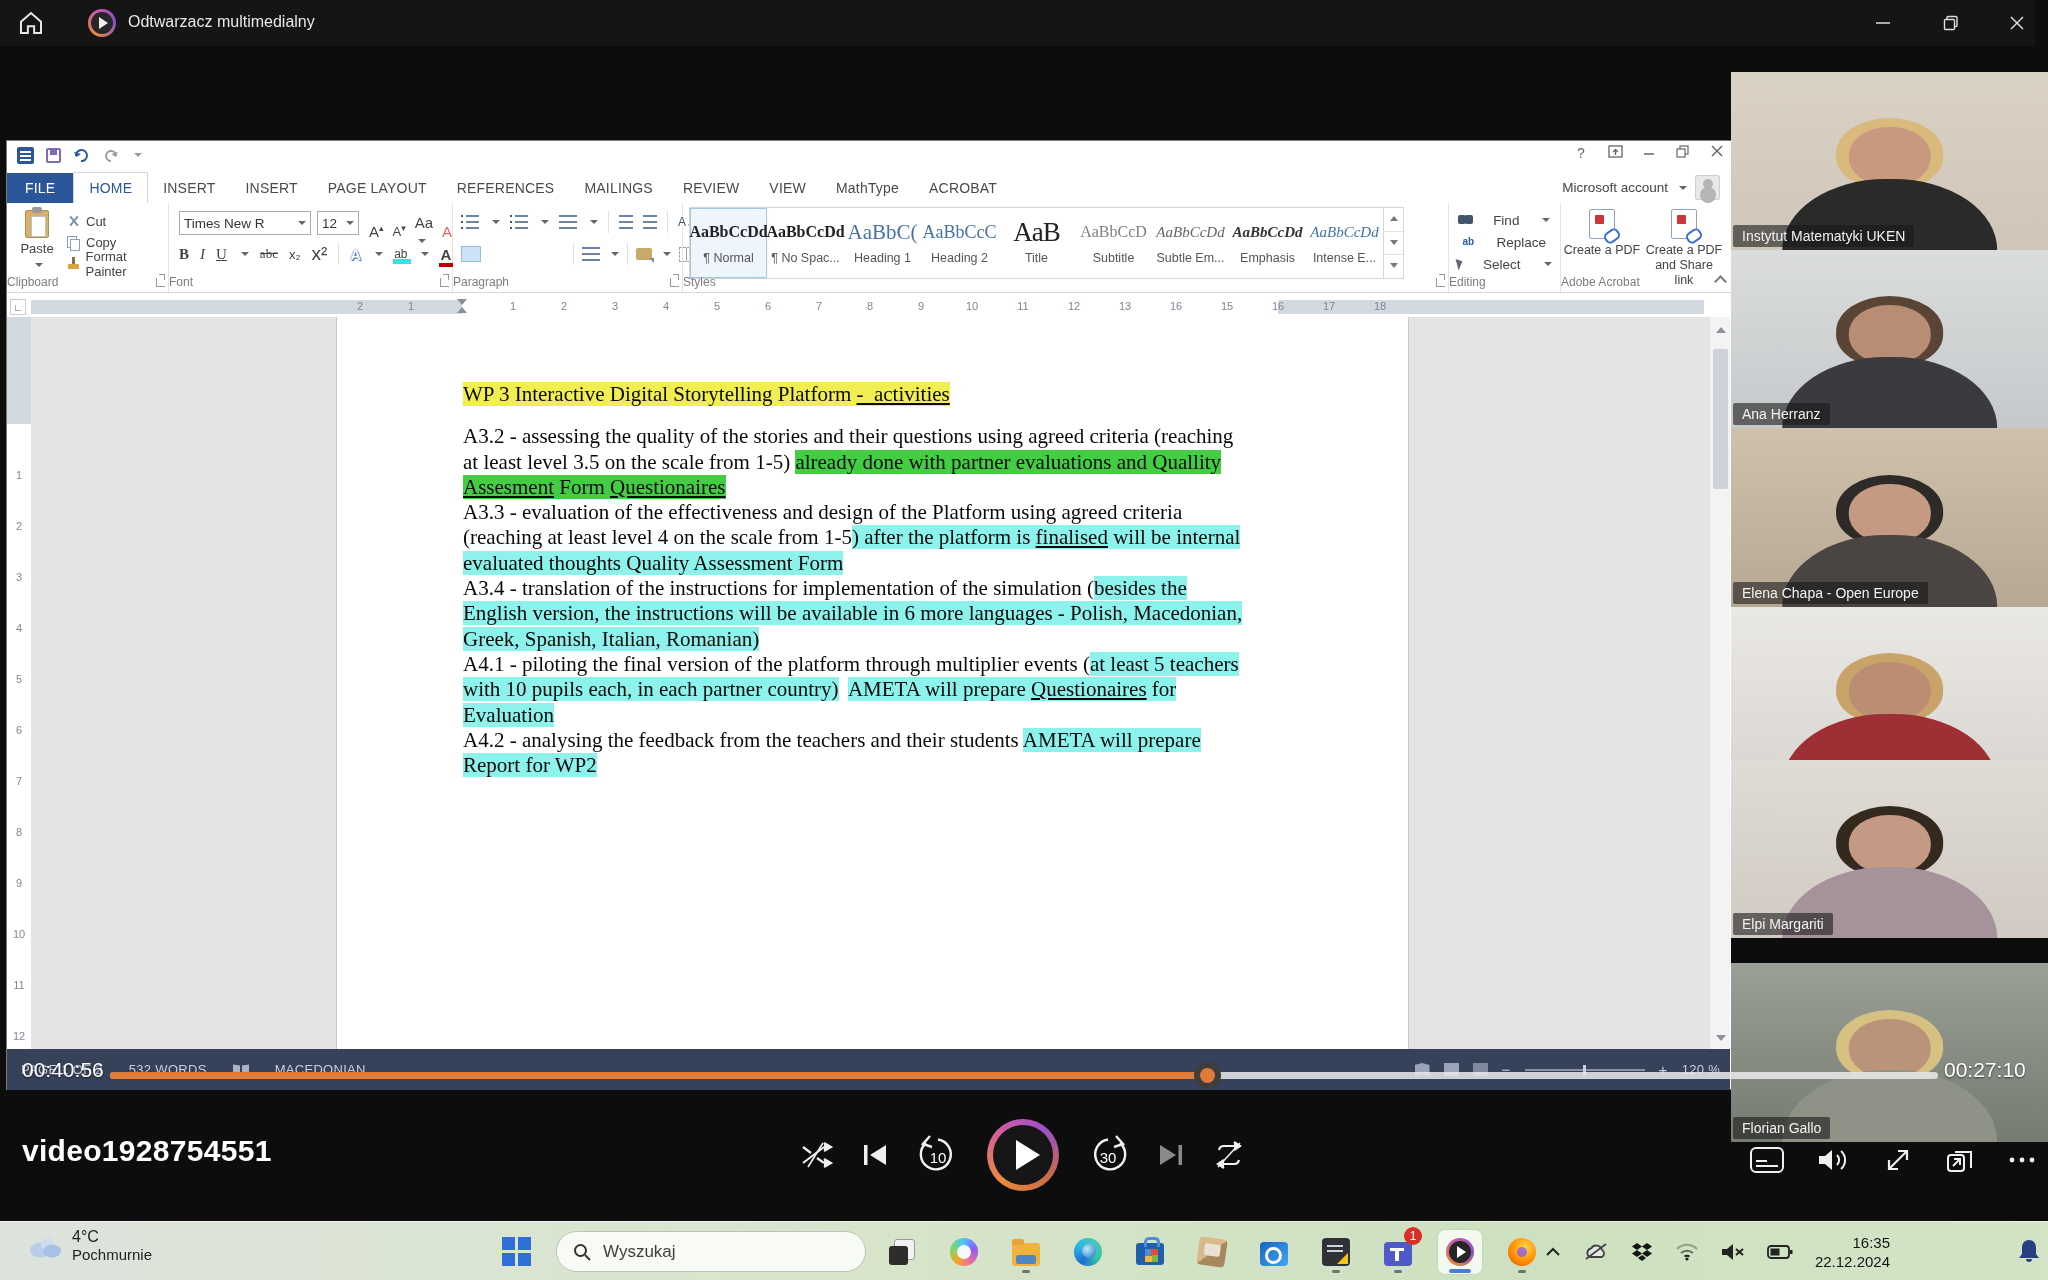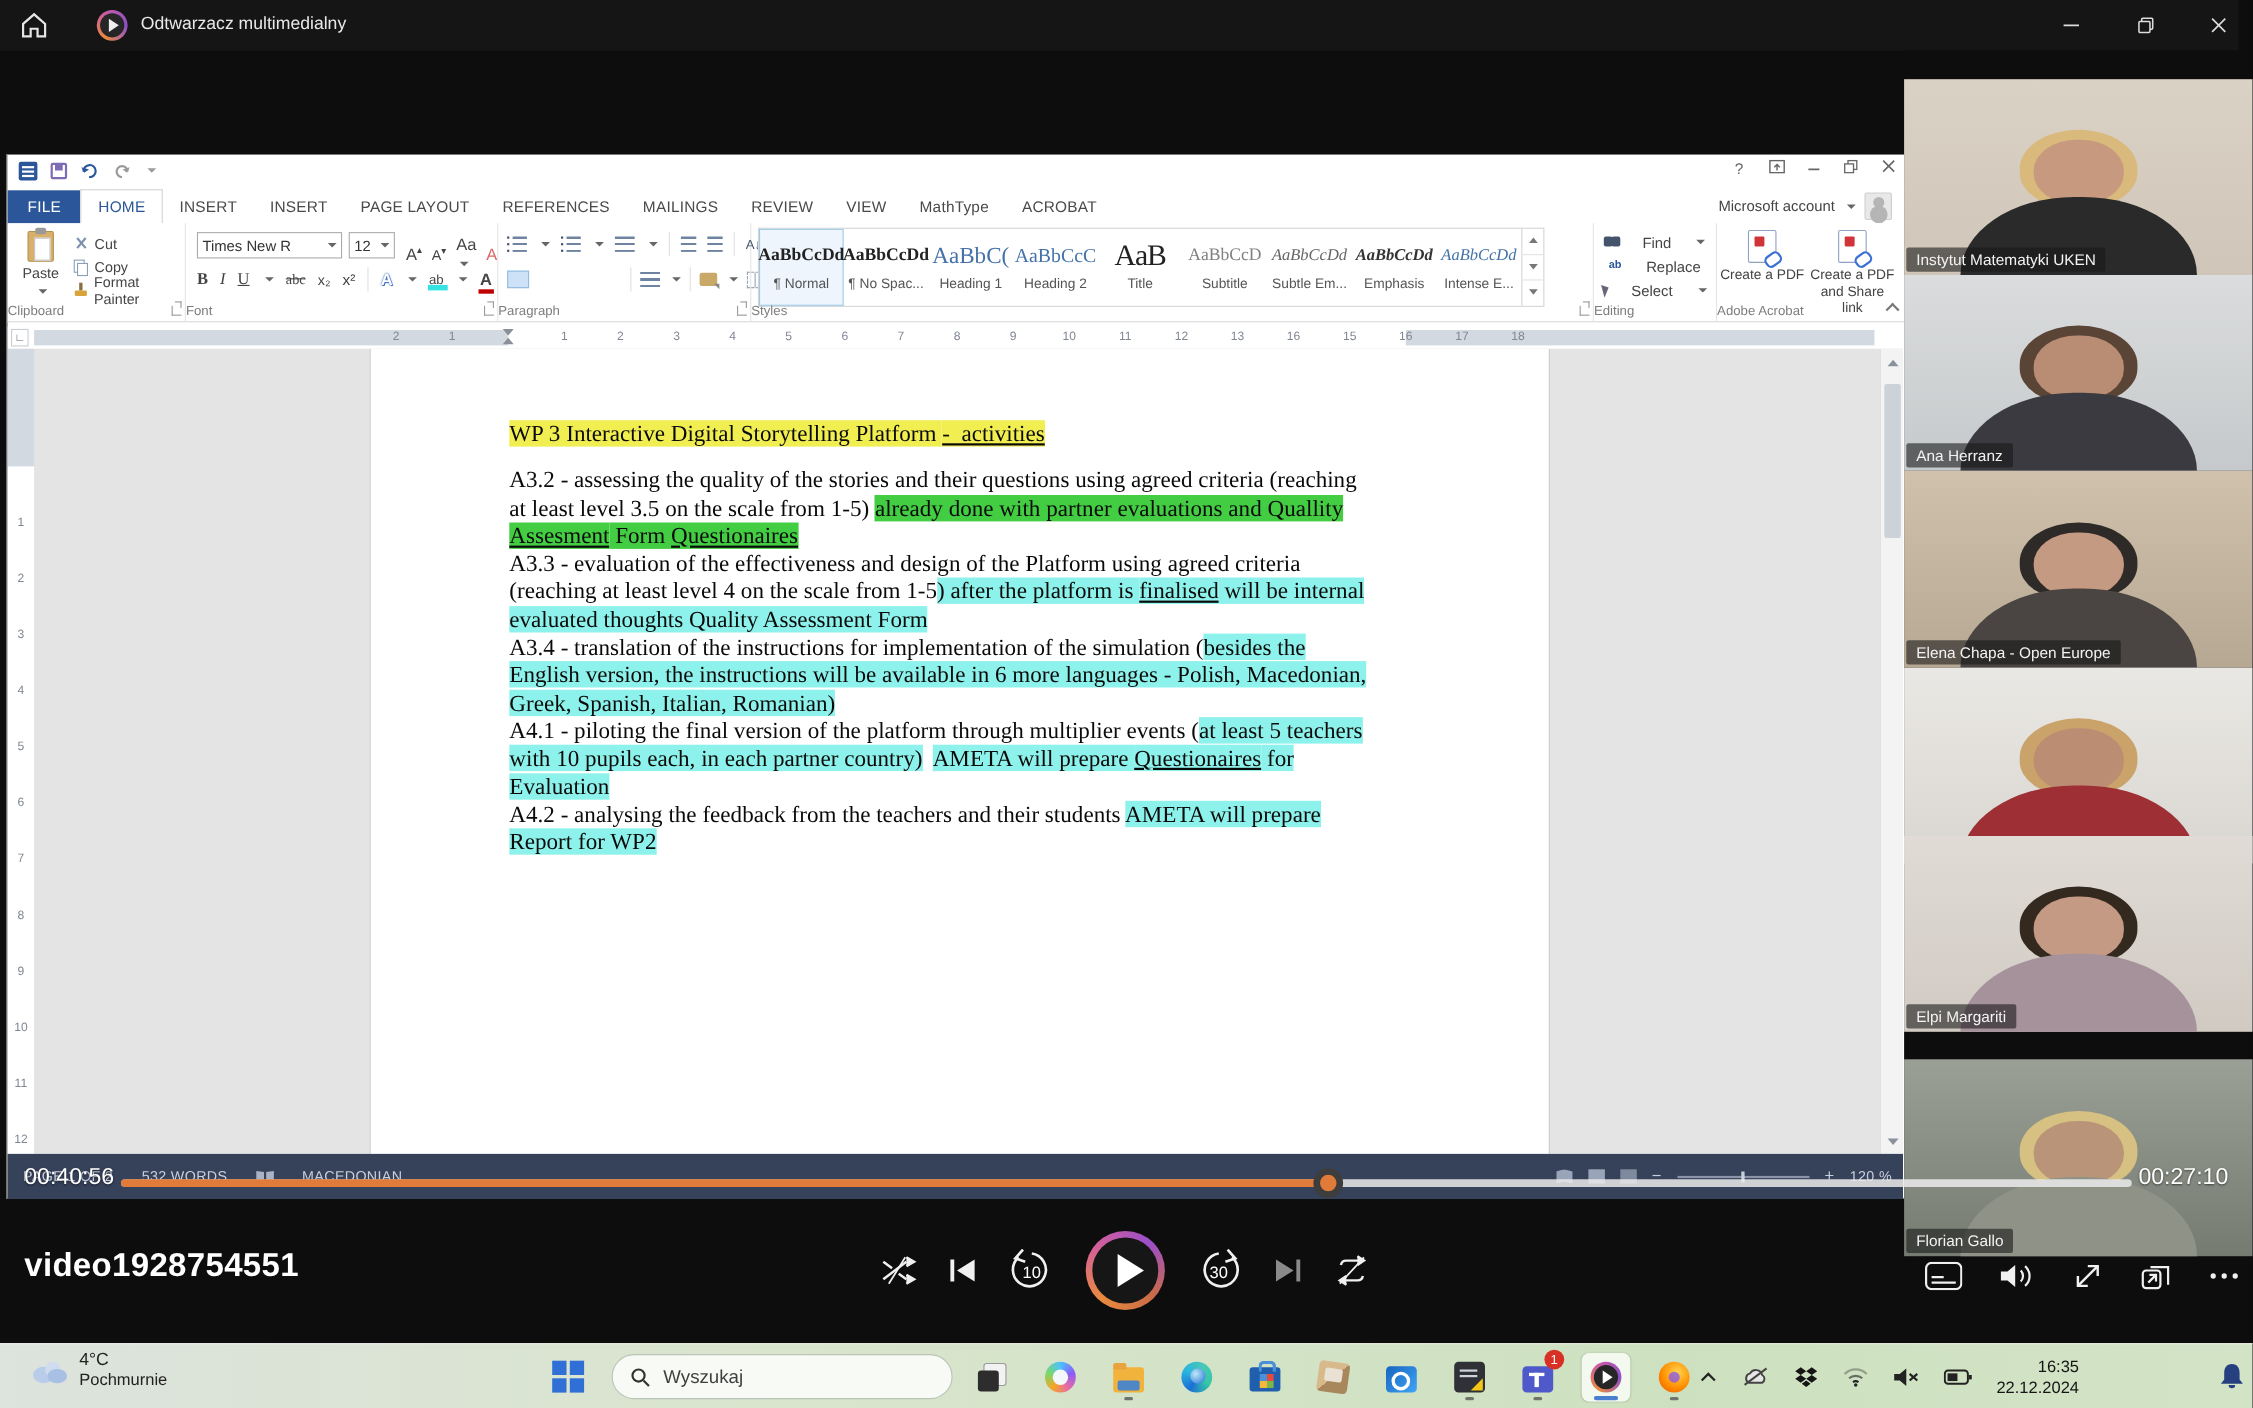--- a/index.html
+++ b/index.html
@@ -381,21 +381,21 @@
           <span class="fbtn" style="margin:0"><span>Aa</span><span class="caret"></span></span>
           <span class="fbtn" style="margin:0;color:#d66;"><span>A</span></span>
         </div>
         <div class="fontrow2">
           <span class="fb b">B</span>
           <span class="fb i">I</span>
           <span class="fb u">U</span>
             <span class="caret"></span>
           <span class="fb strike">abc</span>
           <span style="font-size:13px">x₂</span>
-          <span style="font-size:14px">x²</span>
+          <span style="font-size:19px">x²</span>
           <span class="vsep"></span>
           <span class="fx-a">A</span>
             <span class="caret"></span>
           <span class="hl-ab">ab</span>
             <span class="caret"></span>
           <span class="fc-a">A</span>
             <span class="caret"></span>
         </div>
         <div class="glabel">Font</div>
         <div class="launcher"></div>

